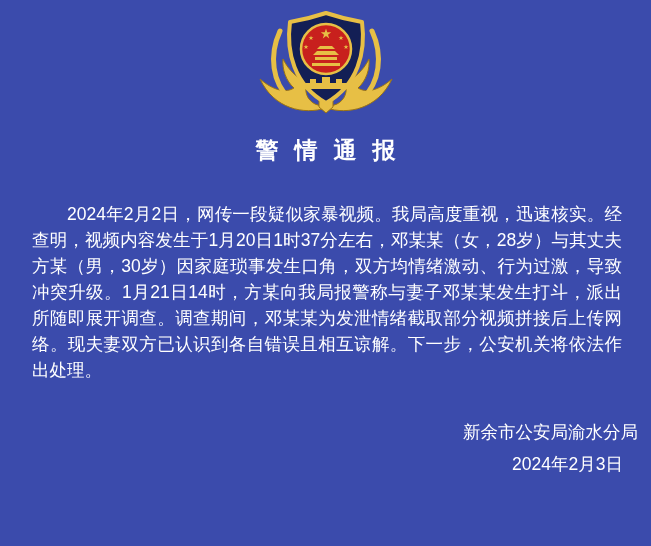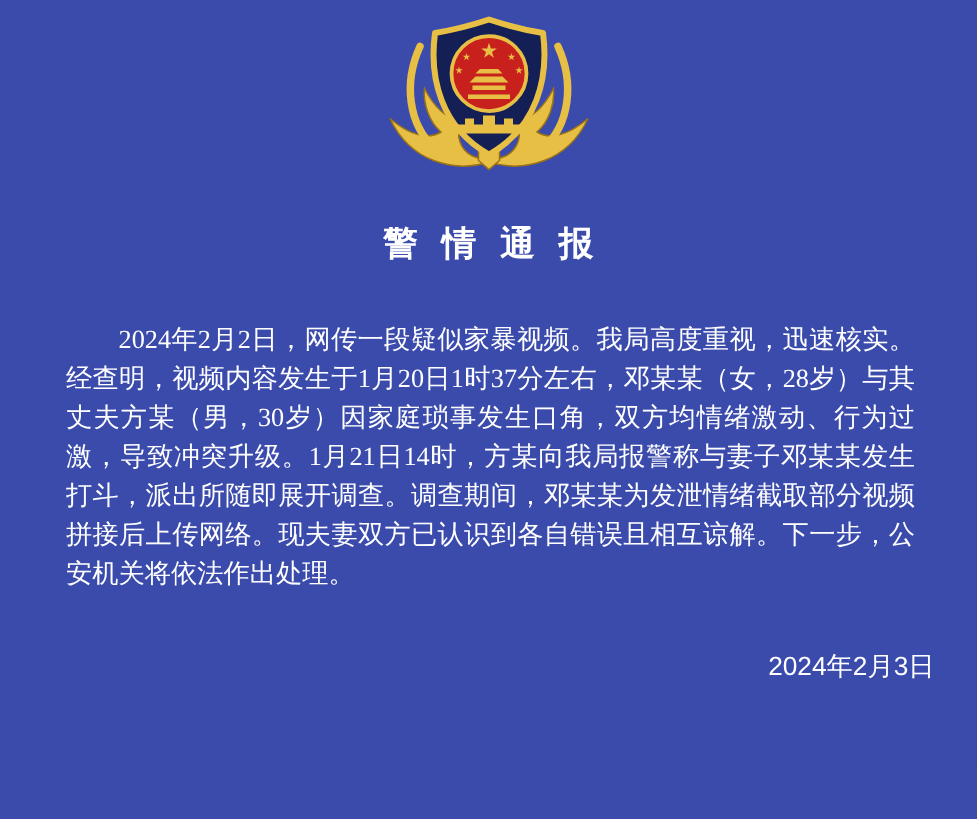--- a/index.html
+++ b/index.html
@@ -18,34 +18,33 @@
     display: flex;
     justify-content: center;
     padding-top: 5px;
   }
   .notice-title {
     text-align: center;
     font-size: 23px;
     font-weight: bold;
     letter-spacing: 16px;
     padding-left: 16px; 
-    margin-top: 23px;
+    margin-top: 12px;
     height: 30px;
     line-height: 30px;
   }
   .notice-body {
     margin: 36px 29px 0 32px;
     font-size: 17.5px;
     line-height: 26px;
     text-align: justify;
   }
   .notice-body p {
-    margin: 12px;
+    margin: 0;
     text-indent: 2em;
-    font-family: Liberation Serif, serif;
   }
   .signature {
     margin-top: 36px;
     font-size: 17.5px;
     line-height: 26px;
     text-align: right;
   }
   .signature .agency {
     padding-right: 13px;
   }
@@ -94,14 +93,15 @@
   </span>
 </div>
 
 <div class="notice-title">警情通报</div>
 
 <div class="notice-body">
   <p>2024年2月2日，网传一段疑似家暴视频。我局高度重视，迅速核实。经查明，视频内容发生于1月20日1时37分左右，邓某某（女，28岁）与其丈夫方某（男，30岁）因家庭琐事发生口角，双方均情绪激动、行为过激，导致冲突升级。1月21日14时，方某向我局报警称与妻子邓某某发生打斗，派出所随即展开调查。调查期间，邓某某为发泄情绪截取部分视频拼接后上传网络。现夫妻双方已认识到各自错误且相互谅解。下一步，公安机关将依法作出处理。</p>
 </div>
 
 <div class="signature">
+  <div class="agency">新余市公安局渝水分局</div>
   <div class="date">2024年2月3日</div>
 </div>
 
 </body></html>

